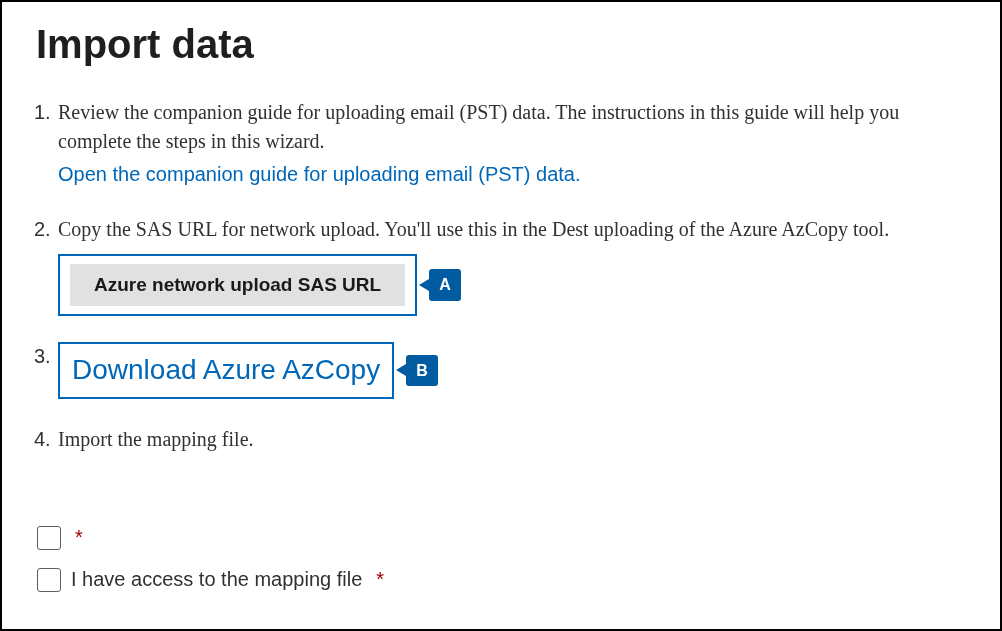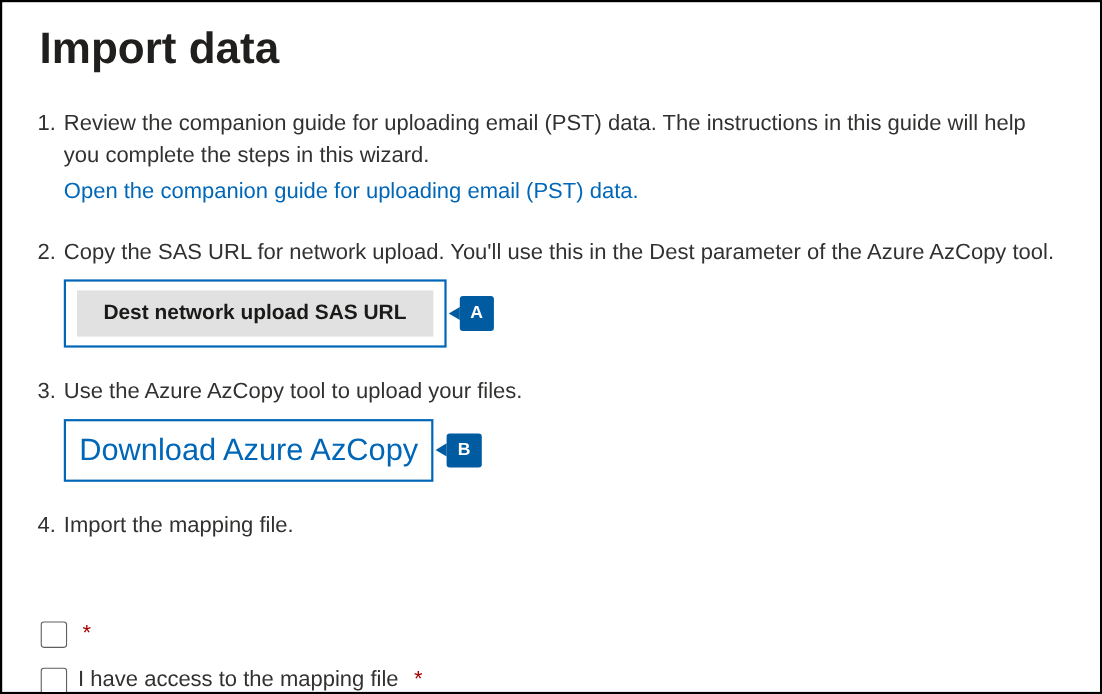--- a/index.html
+++ b/index.html
@@ -35,20 +35,21 @@
       position: relative;
       line-height: 1.45;
     }
     .step-number {
       position: absolute;
       left: 0;
       top: 0;
     }
     .step-text {
       display: block;
+      font-family: Liberation Serif, serif;
     }
     .link {
       color: #0067b8;
       text-decoration: none;
       cursor: pointer;
     }
     .button-callout-row {
       display: flex;
       align-items: center;
       margin-top: 10px;
@@ -132,32 +133,31 @@
 <ol>
 
   <li class="step">
     <span class="step-number">1.</span>
     <span class="step-text">Review the companion guide for uploading email (PST) data. The instructions in this guide will help you complete the steps in this wizard.</span>
     <a class="link step-1-link">Open the companion guide for uploading email (PST) data.</a>
   </li>
 
   <li class="step">
     <span class="step-number">2.</span>
-    <span class="step-text">Copy the SAS URL for network upload. You'll use this in the Dest parameter of the Azure AzCopy tool.</span>
+    <span class="step-text">Copy the SAS URL for network upload. You'll use this in the Dest uploading of the Azure AzCopy tool.</span>
     <div class="button-callout-row">
       <div class="outline-box">
-        <button class="grey-button">Dest network upload SAS URL</button>
+        <button class="grey-button">Azure network upload SAS URL</button>
       </div>
       <span class="callout-badge">A</span>
     </div>
   </li>
 
   <li class="step">
     <span class="step-number">3.</span>
-    <span class="step-text">Use the Azure AzCopy tool to upload your files.</span>
     <div class="button-callout-row">
       <div class="link-box">
         <a class="link">Download Azure AzCopy</a>
       </div>
       <span class="callout-badge">B</span>
     </div>
   </li>
 
   <li class="step">
     <span class="step-number">4.</span>

